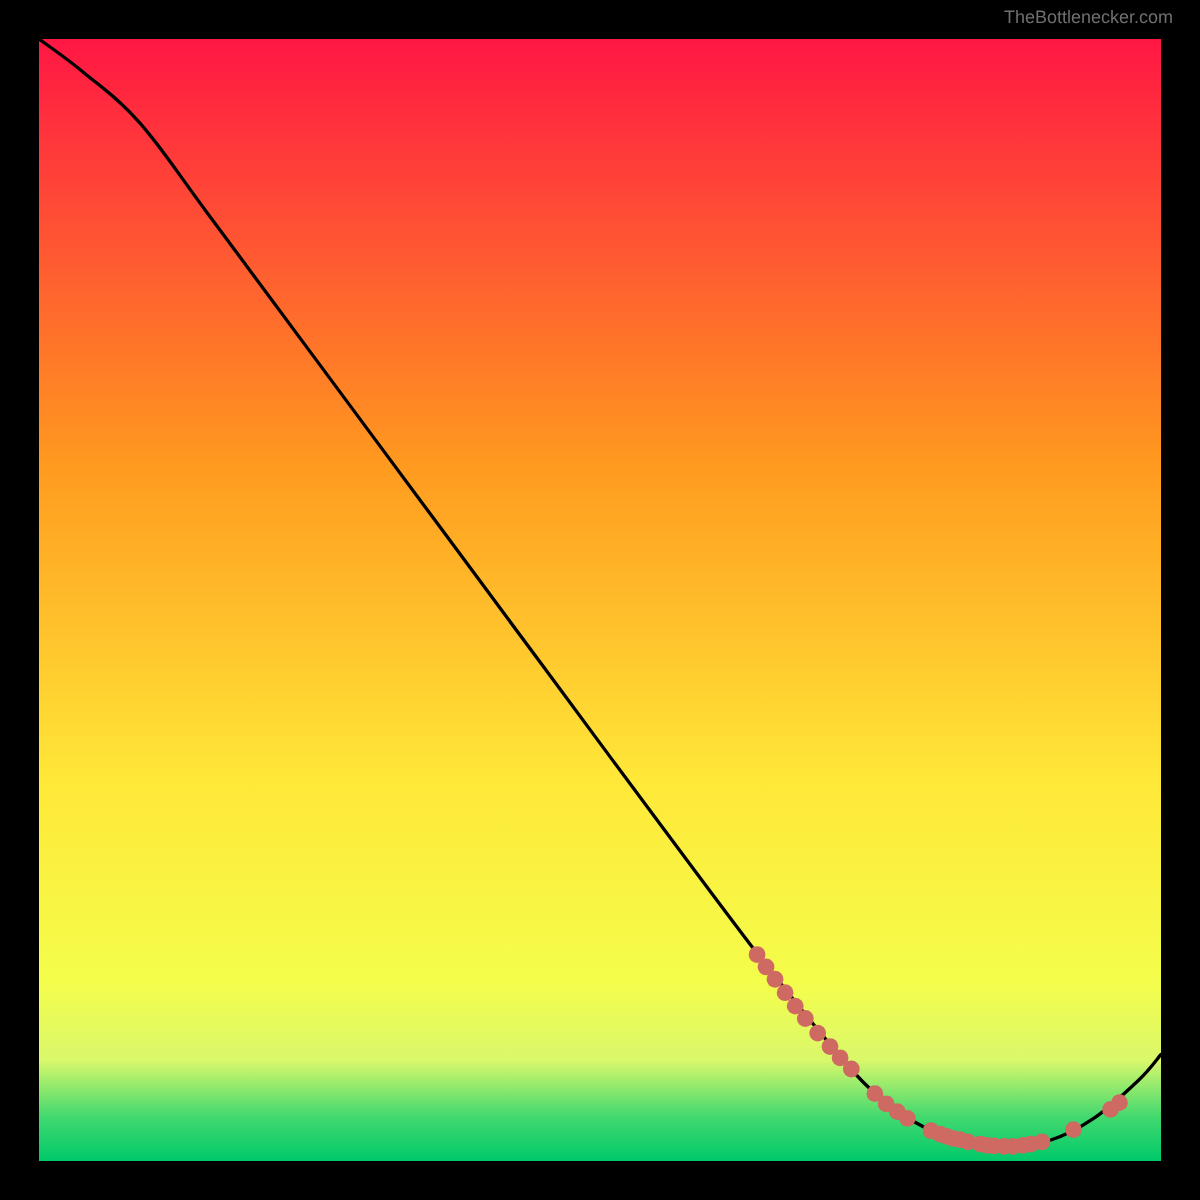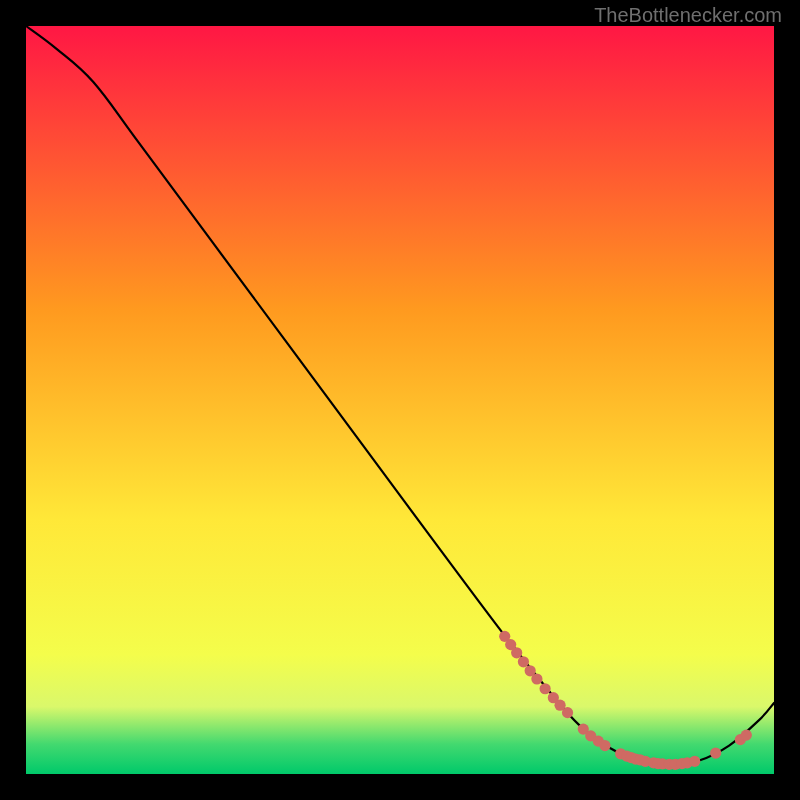--- a/index.html
+++ b/index.html
@@ -9,21 +9,21 @@
     background: #000;
     position: relative;
     font-family: Arial, Helvetica, sans-serif;
     overflow: hidden;
   }
   .watermark {
     position: absolute;
     top: 4px;
     right: 18px;
     color: #6f6f6f;
-    font-size: 20px;
+    font-size: 12px;
     font-weight: 500;
     z-index: 10;
   }
   .chart {
     position: absolute;
     top: 26px;
     left: 26px;
     width: 748px;
     height: 748px;
   }

